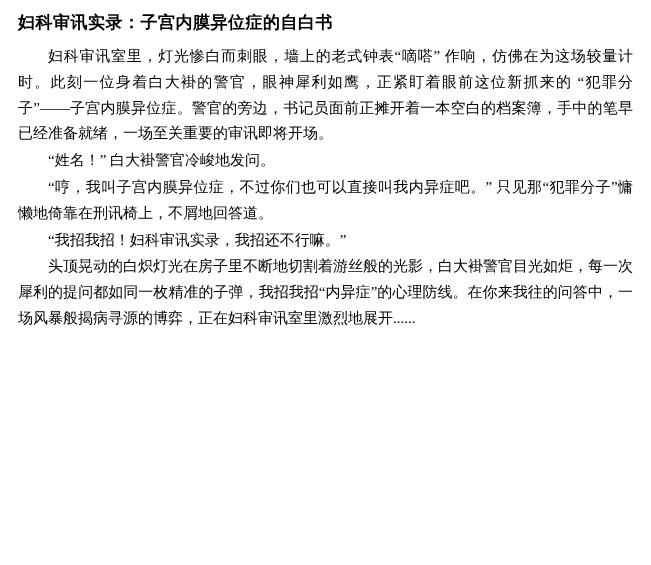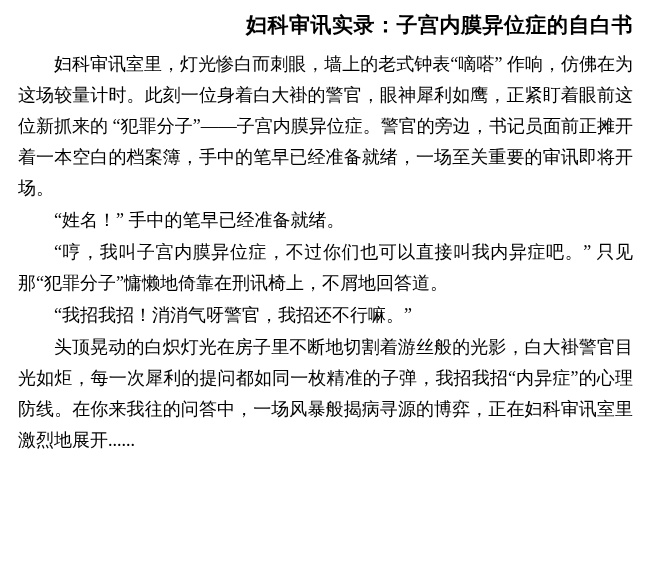--- a/index.html
+++ b/index.html
@@ -14,44 +14,44 @@
     color: #000000;
     overflow: hidden;
   }
   .page {
     width: 651px;
     height: 565px;
     box-sizing: border-box;
     padding: 6px 18px 0 18px;
   }
   .doc-title {
-    text-align: right;
-    font-size: 21px;
+    text-align: left;
+    font-size: 17px;
     font-weight: bold;
     letter-spacing: 0.5px;
     margin: 6px 0 10px 0;
     line-height: 1.3;
   }
   .para {
-    font-size: 18px;
+    font-size: 15px;
     line-height: 1.72;
     text-align: justify;
     text-justify: inter-ideograph;
     text-indent: 2em;
     margin: 0 0 1px 0;
     word-break: break-all;
   }
   .para.last {
     margin-bottom: 0;
   }
 </style>
 </head>
 <body>
 
 <div class="page">
   <div class="doc-title">妇科审讯实录：子宫内膜异位症的自白书</div>
 
   <p class="para">妇科审讯室里，灯光惨白而刺眼，墙上的老式钟表“嘀嗒” 作响，仿佛在为这场较量计时。此刻一位身着白大褂的警官，眼神犀利如鹰，正紧盯着眼前这位新抓来的 “犯罪分子”——子宫内膜异位症。警官的旁边，书记员面前正摊开着一本空白的档案簿，手中的笔早已经准备就绪，一场至关重要的审讯即将开场。</p>
-  <p class="para">“姓名！” 手中的笔早已经准备就绪。</p>
+  <p class="para">“姓名！” 白大褂警官冷峻地发问。</p>
   <p class="para">“哼，我叫子宫内膜异位症，不过你们也可以直接叫我内异症吧。” 只见那“犯罪分子”慵懒地倚靠在刑讯椅上，不屑地回答道。</p>
-  <p class="para">“我招我招！消消气呀警官，我招还不行嘛。”</p>
+  <p class="para">“我招我招！妇科审讯实录，我招还不行嘛。”</p>
   <p class="para last">头顶晃动的白炽灯光在房子里不断地切割着游丝般的光影，白大褂警官目光如炬，每一次犀利的提问都如同一枚精准的子弹，我招我招“内异症”的心理防线。在你来我往的问答中，一场风暴般揭病寻源的博弈，正在妇科审讯室里激烈地展开......</p>
 </div>
 
 </body></html>

